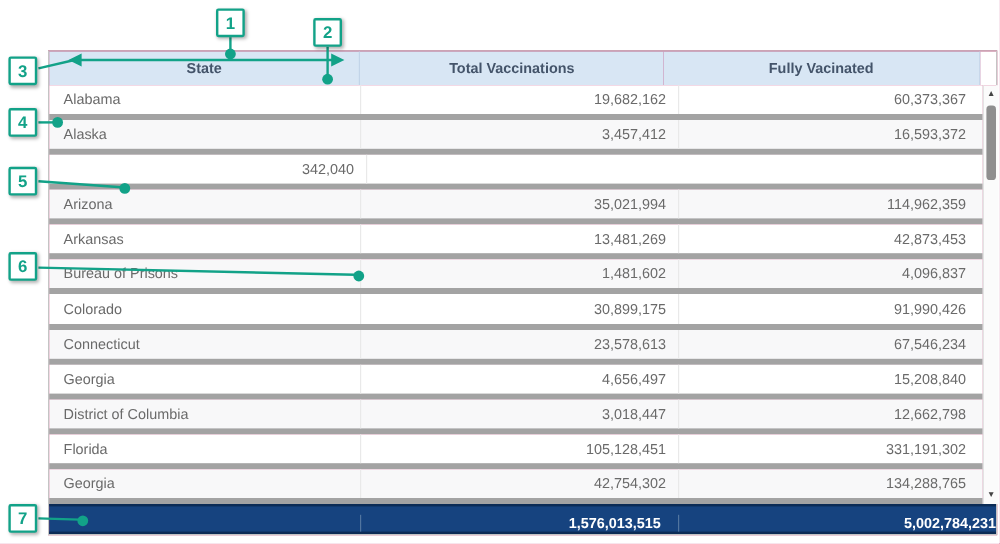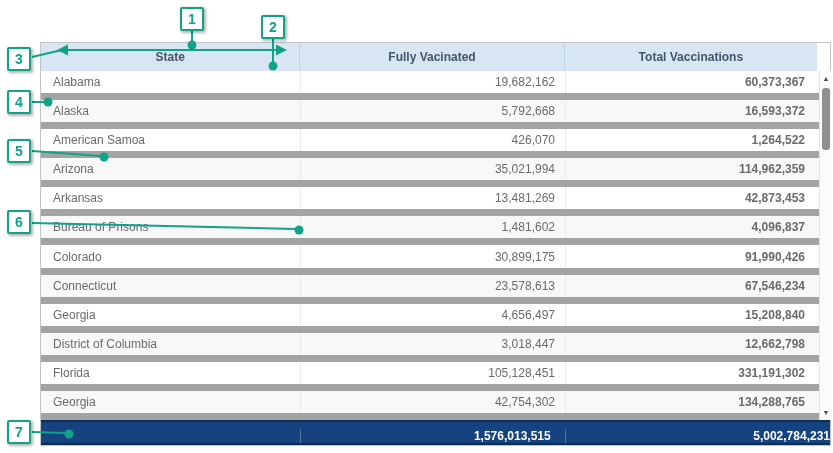--- a/index.html
+++ b/index.html
@@ -21,31 +21,31 @@
     border-right:1px solid #c2d4e8; box-sizing:border-box; cursor:pointer;
   }
   .th.c0 { width:260px; }
   .th.c1 { width:265px; }
   .th.c2 { width:253px; border-right:none; }
   .th-spacer { width:13px; background:#ffffff; }
 
   .tbody-wrap { display:flex; flex:1 1 auto; min-height:0; }
   .tbody { width:778px; display:flex; flex-direction:column; }
   .trow {
-    flex:1 1 auto; display:flex; border-bottom:7px solid #a3a3a3; background:#ffffff;
+    flex:1 1 auto; display:flex; border-bottom:5px solid #a3a3a3; background:#ffffff;
     cursor:pointer;
   }
   .trow:nth-child(even) { background:#f8f8f9; }
   .cell {
     display:flex; align-items:center; font-size:12px; color:#6a6a6a;
     box-sizing:border-box; border-right:1px solid #e9e9e9; overflow:hidden; white-space:nowrap;
   }
   .cell.state { width:260px; padding-left:12px; justify-content:flex-start; }
   .cell.num1  { width:265px; padding-right:10px; justify-content:flex-end; }
-  .cell.num2  { width:253px; padding-right:14px; justify-content:flex-end; border-right:none;font-weight:bold; }
+  .cell.num2  { width:253px; padding-right:14px; justify-content:flex-end; border-right:none; }
 
   
   .vscroll {
     width:13px; flex:0 0 13px; background:#fbfbfb; border-left:1px solid #e3e3e3;
     display:flex; flex-direction:column; box-sizing:border-box;
   }
   .scroll-btn {
     height:15px; flex:0 0 15px; display:flex; align-items:center; justify-content:center;
     font-size:7px; color:#444; cursor:pointer; user-select:none;
   }
@@ -81,41 +81,39 @@
 </style>
 </head>
 <body>
 
 <div class="stage">
 
   <div class="table-card">
 
     <div class="thead">
       <div class="th c0">State</div>
+      <div class="th c2">Total Vaccinations</div>
       <div class="th c1">Fully Vacinated</div>
-      <div class="th c2">Total Vaccinations</div>
       <div class="th-spacer"></div>
     </div>
 
     <div class="tbody-wrap">
       <div class="tbody">
           <div class="trow">
     <div class="cell state">Alabama</div>
     <div class="cell num1">19,682,162</div>
     <div class="cell num2">60,373,367</div>
   </div>
           <div class="trow">
     <div class="cell state">Alaska</div>
-    <div class="cell num1">5,792,668</div>
+    <div class="cell num1">3,457,412</div>
     <div class="cell num2">16,593,372</div>
   </div>
           <div class="trow">
-    <div class="cell state">American Samoa</div>
-    <div class="cell num1">426,070</div>
-    <div class="cell num2">1,264,522</div>
+    <div class="cell num1">342,040</div>
   </div>
           <div class="trow">
     <div class="cell state">Arizona</div>
     <div class="cell num1">35,021,994</div>
     <div class="cell num2">114,962,359</div>
   </div>
           <div class="trow">
     <div class="cell state">Arkansas</div>
     <div class="cell num1">13,481,269</div>
     <div class="cell num2">42,873,453</div>

